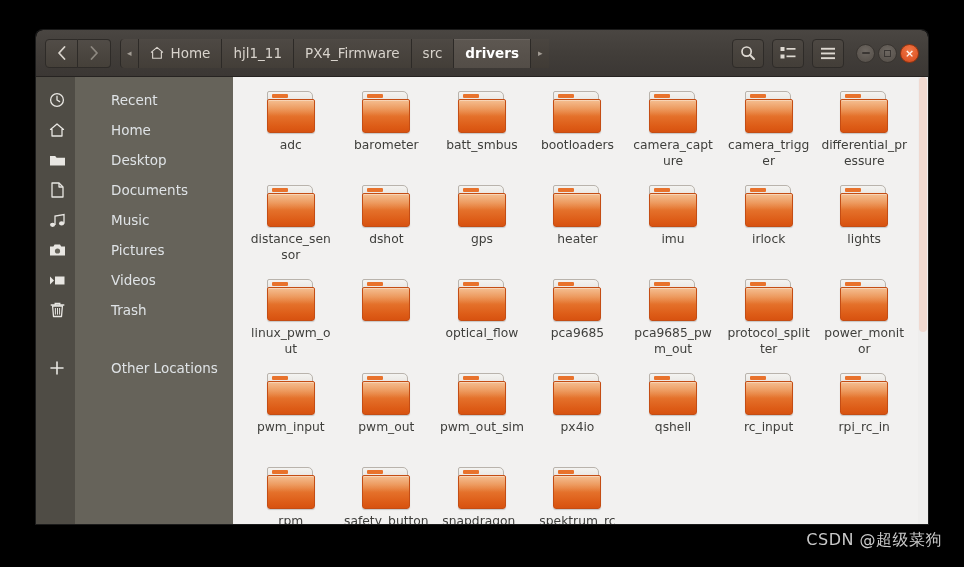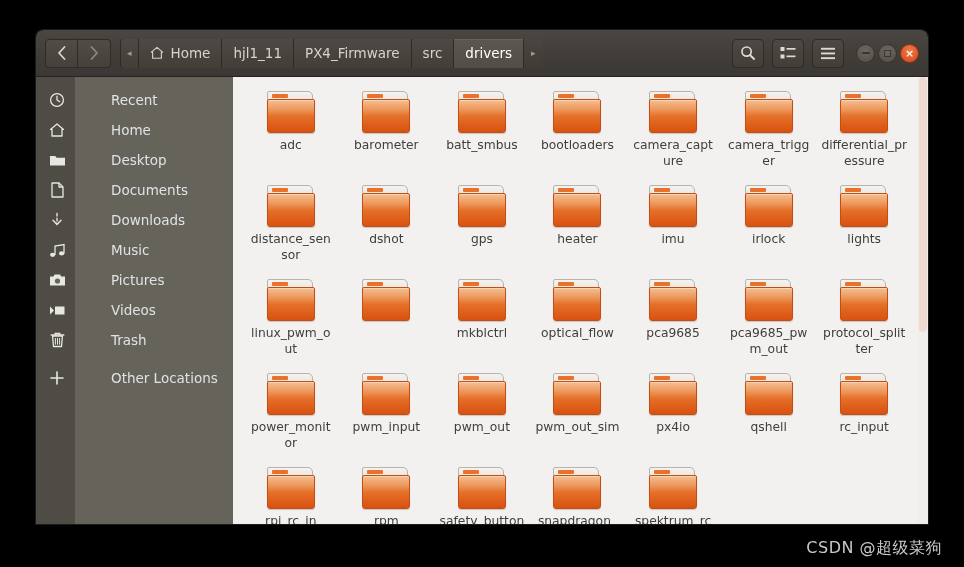--- a/index.html
+++ b/index.html
@@ -94,21 +94,21 @@
     padding: 0 7px;
     color: #a39d95;
     font-size: 9px;
     border-right: none;
     background: linear-gradient(to bottom, #4a4540, #403b35);
   }
   .crumb.home { border-left: none; }
   .crumb.current {
     background: linear-gradient(to bottom, #5d5751, #534d47);
     color: #ffffff;
-    font-weight: normal;
+    font-weight: bold;
     box-shadow: inset 0 1px 0 rgba(255,255,255,.07);
   }
   .crumb .homeicon { display: block; }
 
   .spacer { flex: 1 1 auto; }
 
   .toolbtns { display: flex; gap: 8px; align-items: center; margin-right: 12px; }
   .toolbtn {
     width: 32px;
     height: 29px;
@@ -175,21 +175,21 @@
   .side-item .ico {
     width: 36px;
     margin-left: -38px;
     display: flex;
     align-items: center;
     justify-content: center;
     color: #e8e6e2;
     flex: 0 0 36px;
   }
   .side-item .lbl { margin-left: 36px; }
-  .side-item.gap { margin-top: 8px; }
+  .side-item.gap { margin-top: 28px; }
 
   
   .filepane {
     position: relative;
     flex: 1 1 auto;
     background: #f2f1f0;
     overflow: hidden;
   }
 
   .grid {
@@ -280,21 +280,21 @@
     width: 8px;
     height: 255px;
     background: #f0d9d0;
     border-radius: 4px;
   }
 
   
   .watermark {
     position: absolute;
     right: 22px;
-    bottom: 8px;
+    bottom: 16px;
     color: #c9c9c9;
     font-size: 16px;
     letter-spacing: .5px;
     font-family: "DejaVu Sans", "Liberation Sans", sans-serif;
   }
 </style>
 </head>
 <body>
 
 <div id="root">
@@ -421,29 +421,20 @@
         <div class="side-item">
           <span class="ico">
             <svg width="13" height="16" viewBox="0 0 13 16">
               <path d="M1 1 L8 1 L12 5 L12 15 L1 15 Z" fill="none" stroke="#e8e6e2" stroke-width="1.3" stroke-linejoin="round"></path>
               <path d="M8 1 L8 5 L12 5" fill="none" stroke="#e8e6e2" stroke-width="1.3" stroke-linejoin="round"></path>
             </svg>
           </span>
           <span class="lbl">Documents</span>
         </div>
 
-        <div class="side-item">
-          <span class="ico">
-            <svg width="14" height="16" viewBox="0 0 14 16">
-              <path d="M7 1.5 V11.5" fill="none" stroke="#e8e6e2" stroke-width="1.4" stroke-linecap="round" stroke-dasharray="2.6 2.2"></path>
-              <path d="M3 8.3 L7 12.6 L11 8.3" fill="none" stroke="#e8e6e2" stroke-width="1.4" stroke-linecap="round" stroke-linejoin="round"></path>
-            </svg>
-          </span>
-          <span class="lbl">Downloads</span>
-        </div>
 
         <div class="side-item">
           <span class="ico">
             <svg width="17" height="15" viewBox="0 0 17 15">
               <path d="M6 12 V3 L15 1.5 V10.5" fill="none" stroke="#e8e6e2" stroke-width="1.3"></path>
               <ellipse cx="3.6" cy="11.8" rx="2.6" ry="2.1" fill="#e8e6e2"></ellipse>
               <ellipse cx="12.6" cy="10.4" rx="2.6" ry="2.1" fill="#e8e6e2"></ellipse>
             </svg>
           </span>
           <span class="lbl">Music</span>
@@ -620,28 +611,20 @@
                 <div class="tabstripe"></div>
                 <div class="front"></div>
               </div>
             </div>
             <div class="cell">
               <div class="folder">
                 <div class="tab"></div>
                 <div class="tabstripe"></div>
                 <div class="front"></div>
               </div>
-              <div class="fname">mkblctrl</div>
-            </div>
-            <div class="cell">
-              <div class="folder">
-                <div class="tab"></div>
-                <div class="tabstripe"></div>
-                <div class="front"></div>
-              </div>
               <div class="fname">optical_flow</div>
             </div>
             <div class="cell">
               <div class="folder">
                 <div class="tab"></div>
                 <div class="tabstripe"></div>
                 <div class="front"></div>
               </div>
               <div class="fname">pca9685</div>
             </div>

